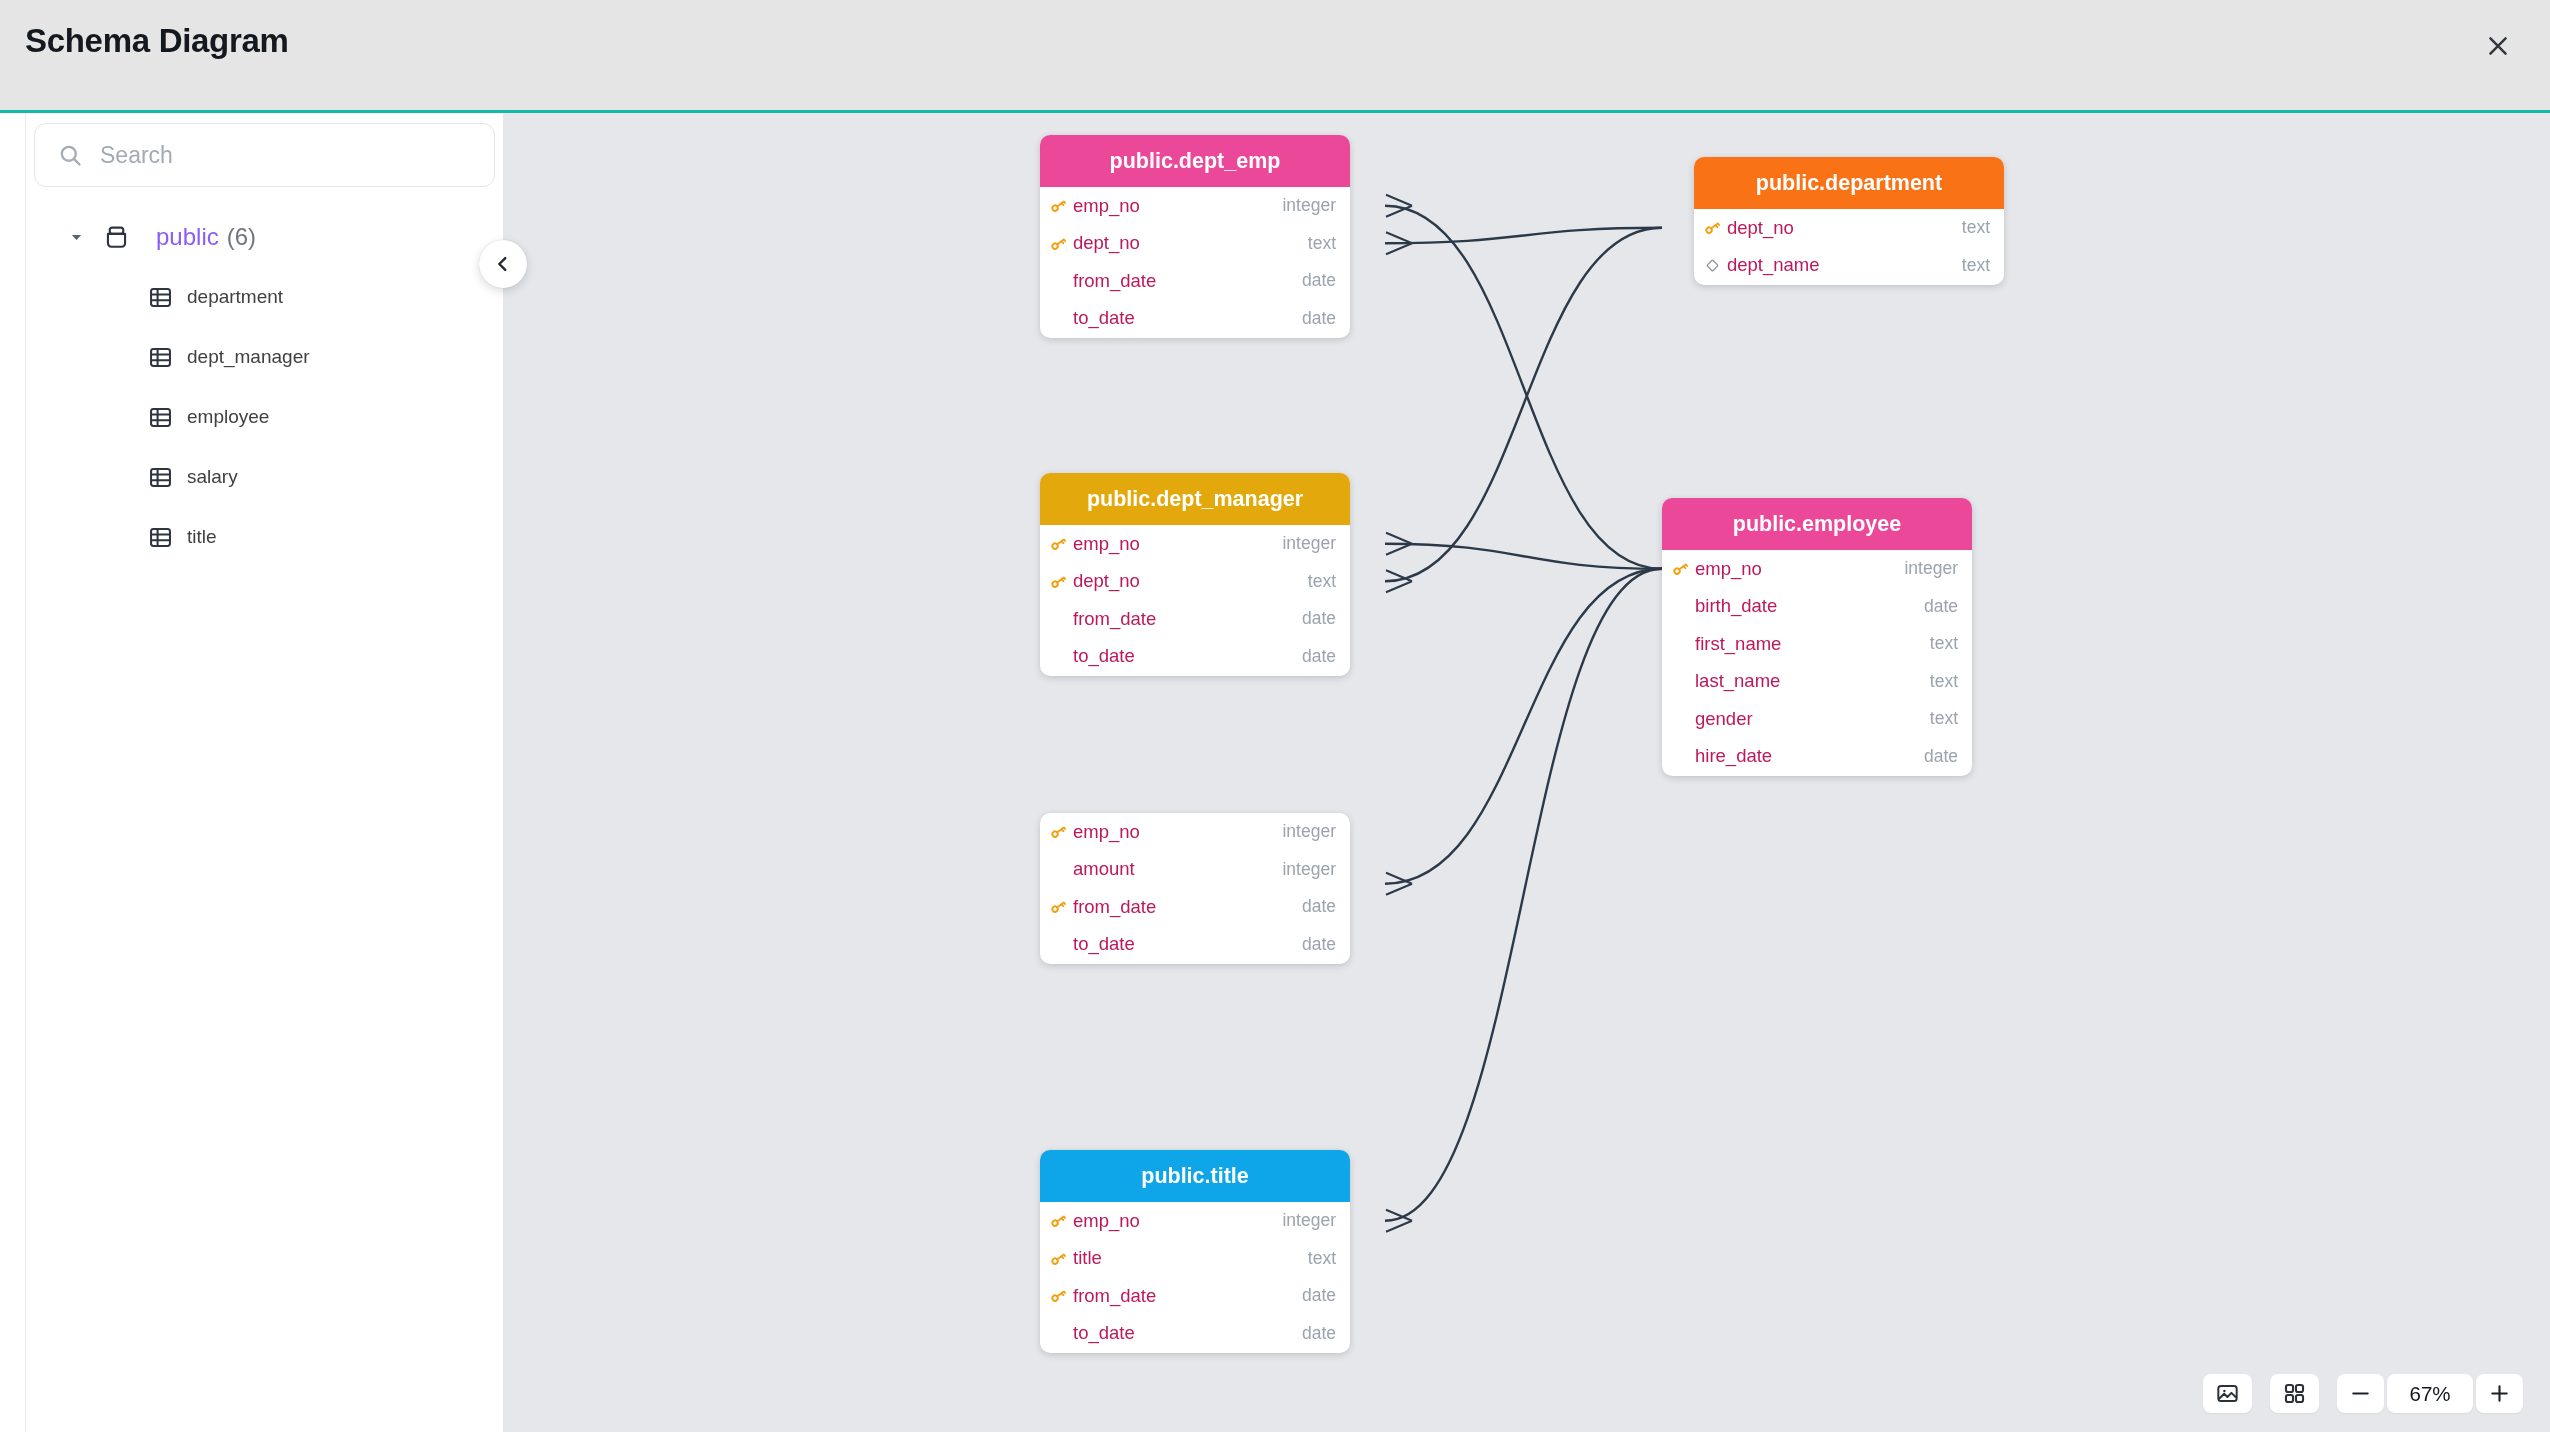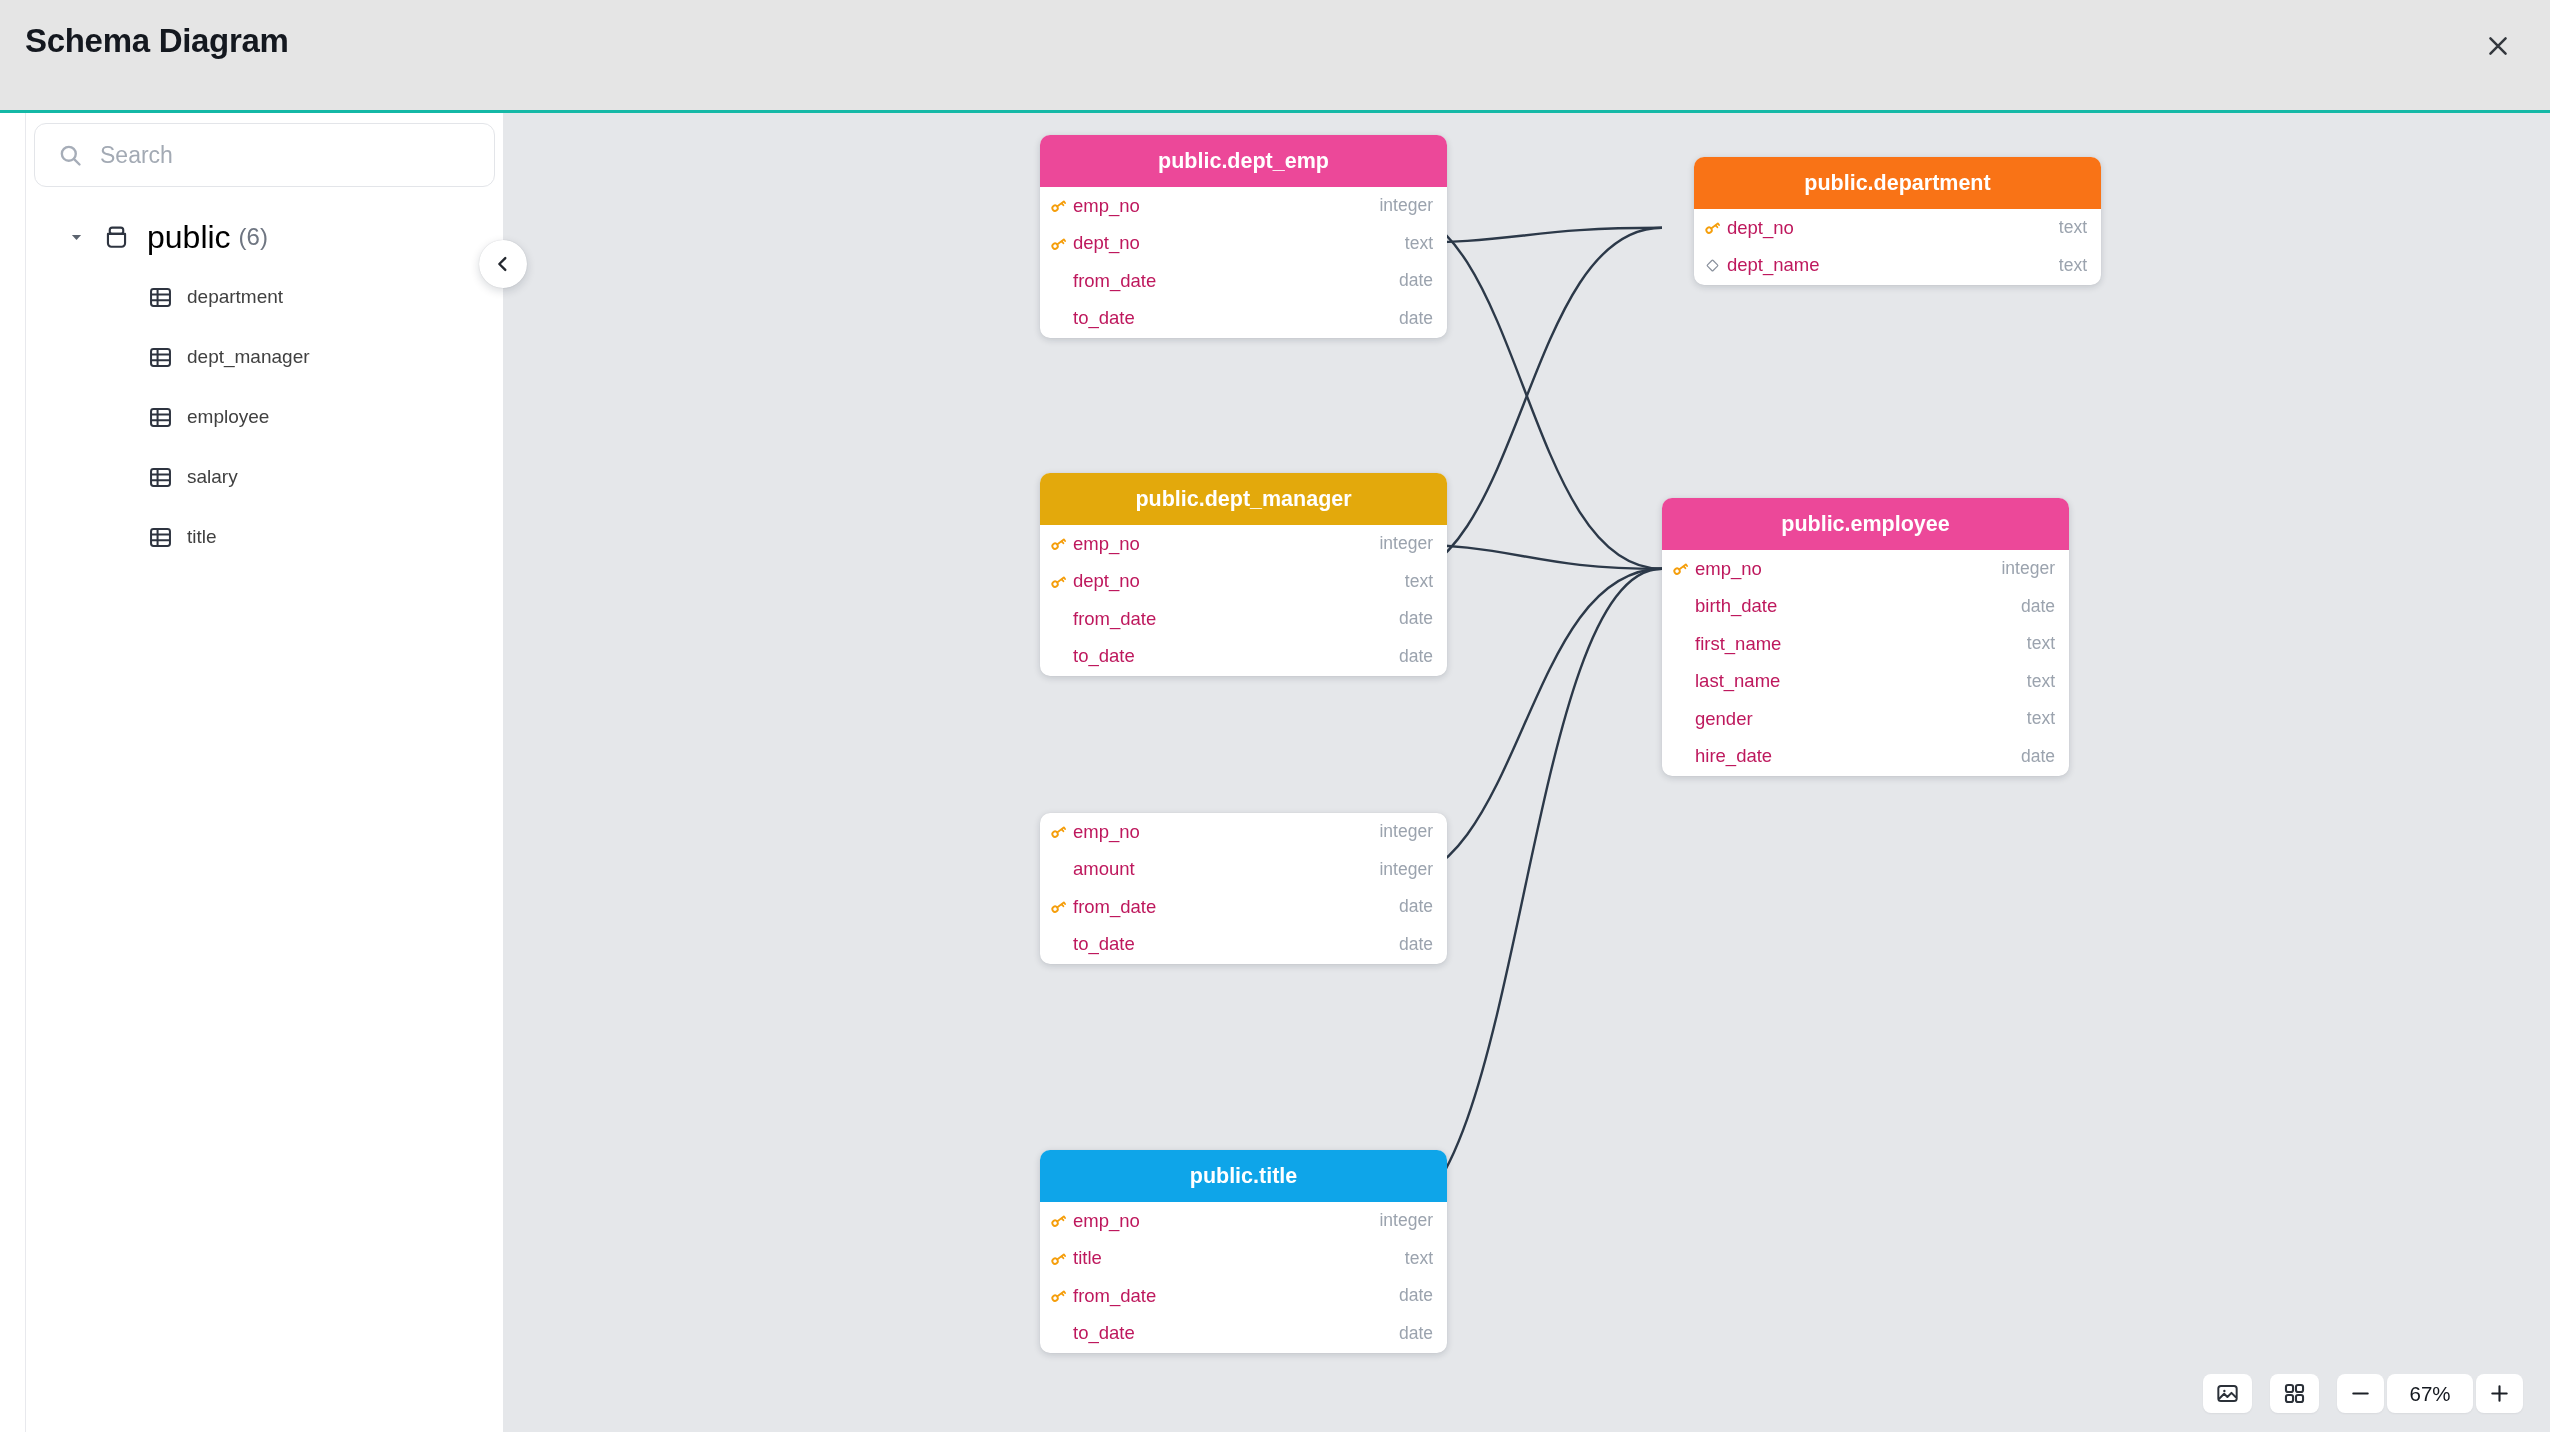--- a/index.html
+++ b/index.html
@@ -16,32 +16,32 @@
   .sidebar{position:absolute;left:25px;top:0;bottom:0;width:478px;background:#fff;border-left:1px solid #e8e9ed;box-sizing:border-box;}
   .search-box{display:flex;align-items:center;margin:10px 8px 0 8px;height:64px;border:1.5px solid #e3e5e9;border-radius:12px;background:#fff;box-sizing:border-box;}
   .search-box svg{margin-left:22px;flex:none;}
   .search-input{border:none;outline:none;flex:1;margin-left:14px;font-size:23px;color:#6d28d9;background:transparent;font-family:inherit;}
   .search-input::placeholder{color:#a3aab4;}
 
   .tree{margin-top:20px;}
   .tree-row{display:flex;align-items:center;height:60px;cursor:pointer;}
   .schema-row{padding-left:42px;}
   .schema-row .caret{margin-right:18px;display:flex;}
-  .schema-label{font-size:32px;color:#000000;margin-left:17px;}
+  .schema-label{font-size:24px;color:#8b5cf6;margin-left:26px;}
   .schema-count{font-size:24px;color:#6f7682;margin-left:8px;}
   .table-row{padding-left:121px;}
   .table-row .tbl-label{font-size:19px;color:#404040;margin-left:13px;}
 
   .collapse-btn{position:absolute;left:479px;top:127px;width:48px;height:48px;border-radius:50%;background:#fff;border:none;box-shadow:0 3px 10px rgba(15,23,42,.16),0 0 1px rgba(15,23,42,.2);cursor:pointer;display:flex;align-items:center;justify-content:center;z-index:5;}
 
   
   .canvas{position:absolute;left:503px;top:0;right:0;bottom:0;background:#e5e7ea;overflow:hidden;}
   .edges-svg{position:absolute;left:0;top:0;}
 
-  .table-node{position:absolute;width:407px;border-radius:10px;background:#fff;box-shadow:0 2px 7px rgba(15,23,42,.16),0 0 1px rgba(15,23,42,.1);}
+  .table-node{position:absolute;width:310px;border-radius:10px;background:#fff;box-shadow:0 2px 7px rgba(15,23,42,.16),0 0 1px rgba(15,23,42,.1);}
   .node-header{height:52px;border-radius:10px 10px 0 0;color:#fff;font-size:21.5px;font-weight:700;display:flex;align-items:center;justify-content:center;}
   .node-body{padding:0 0 1px 0;}
   .node-row{height:37.5px;display:flex;align-items:center;padding:0 14px 0 8px;}
   .row-icon{width:20px;flex:none;display:flex;align-items:center;justify-content:center;margin-right:5px;}
   .row-name{font-size:18.5px;font-weight:500;color:#be185d;}
   .row-type{margin-left:auto;font-size:17.5px;color:#9ba3ae;}
 
   
   .controls{position:absolute;right:27px;bottom:19px;display:flex;align-items:flex-end;gap:18px;}
   .ctrl-btn{width:49px;height:39px;background:#fff;border:none;border-radius:8px;display:flex;align-items:center;justify-content:center;cursor:pointer;box-shadow:0 1px 2px rgba(15,23,42,.06);padding:0;}

